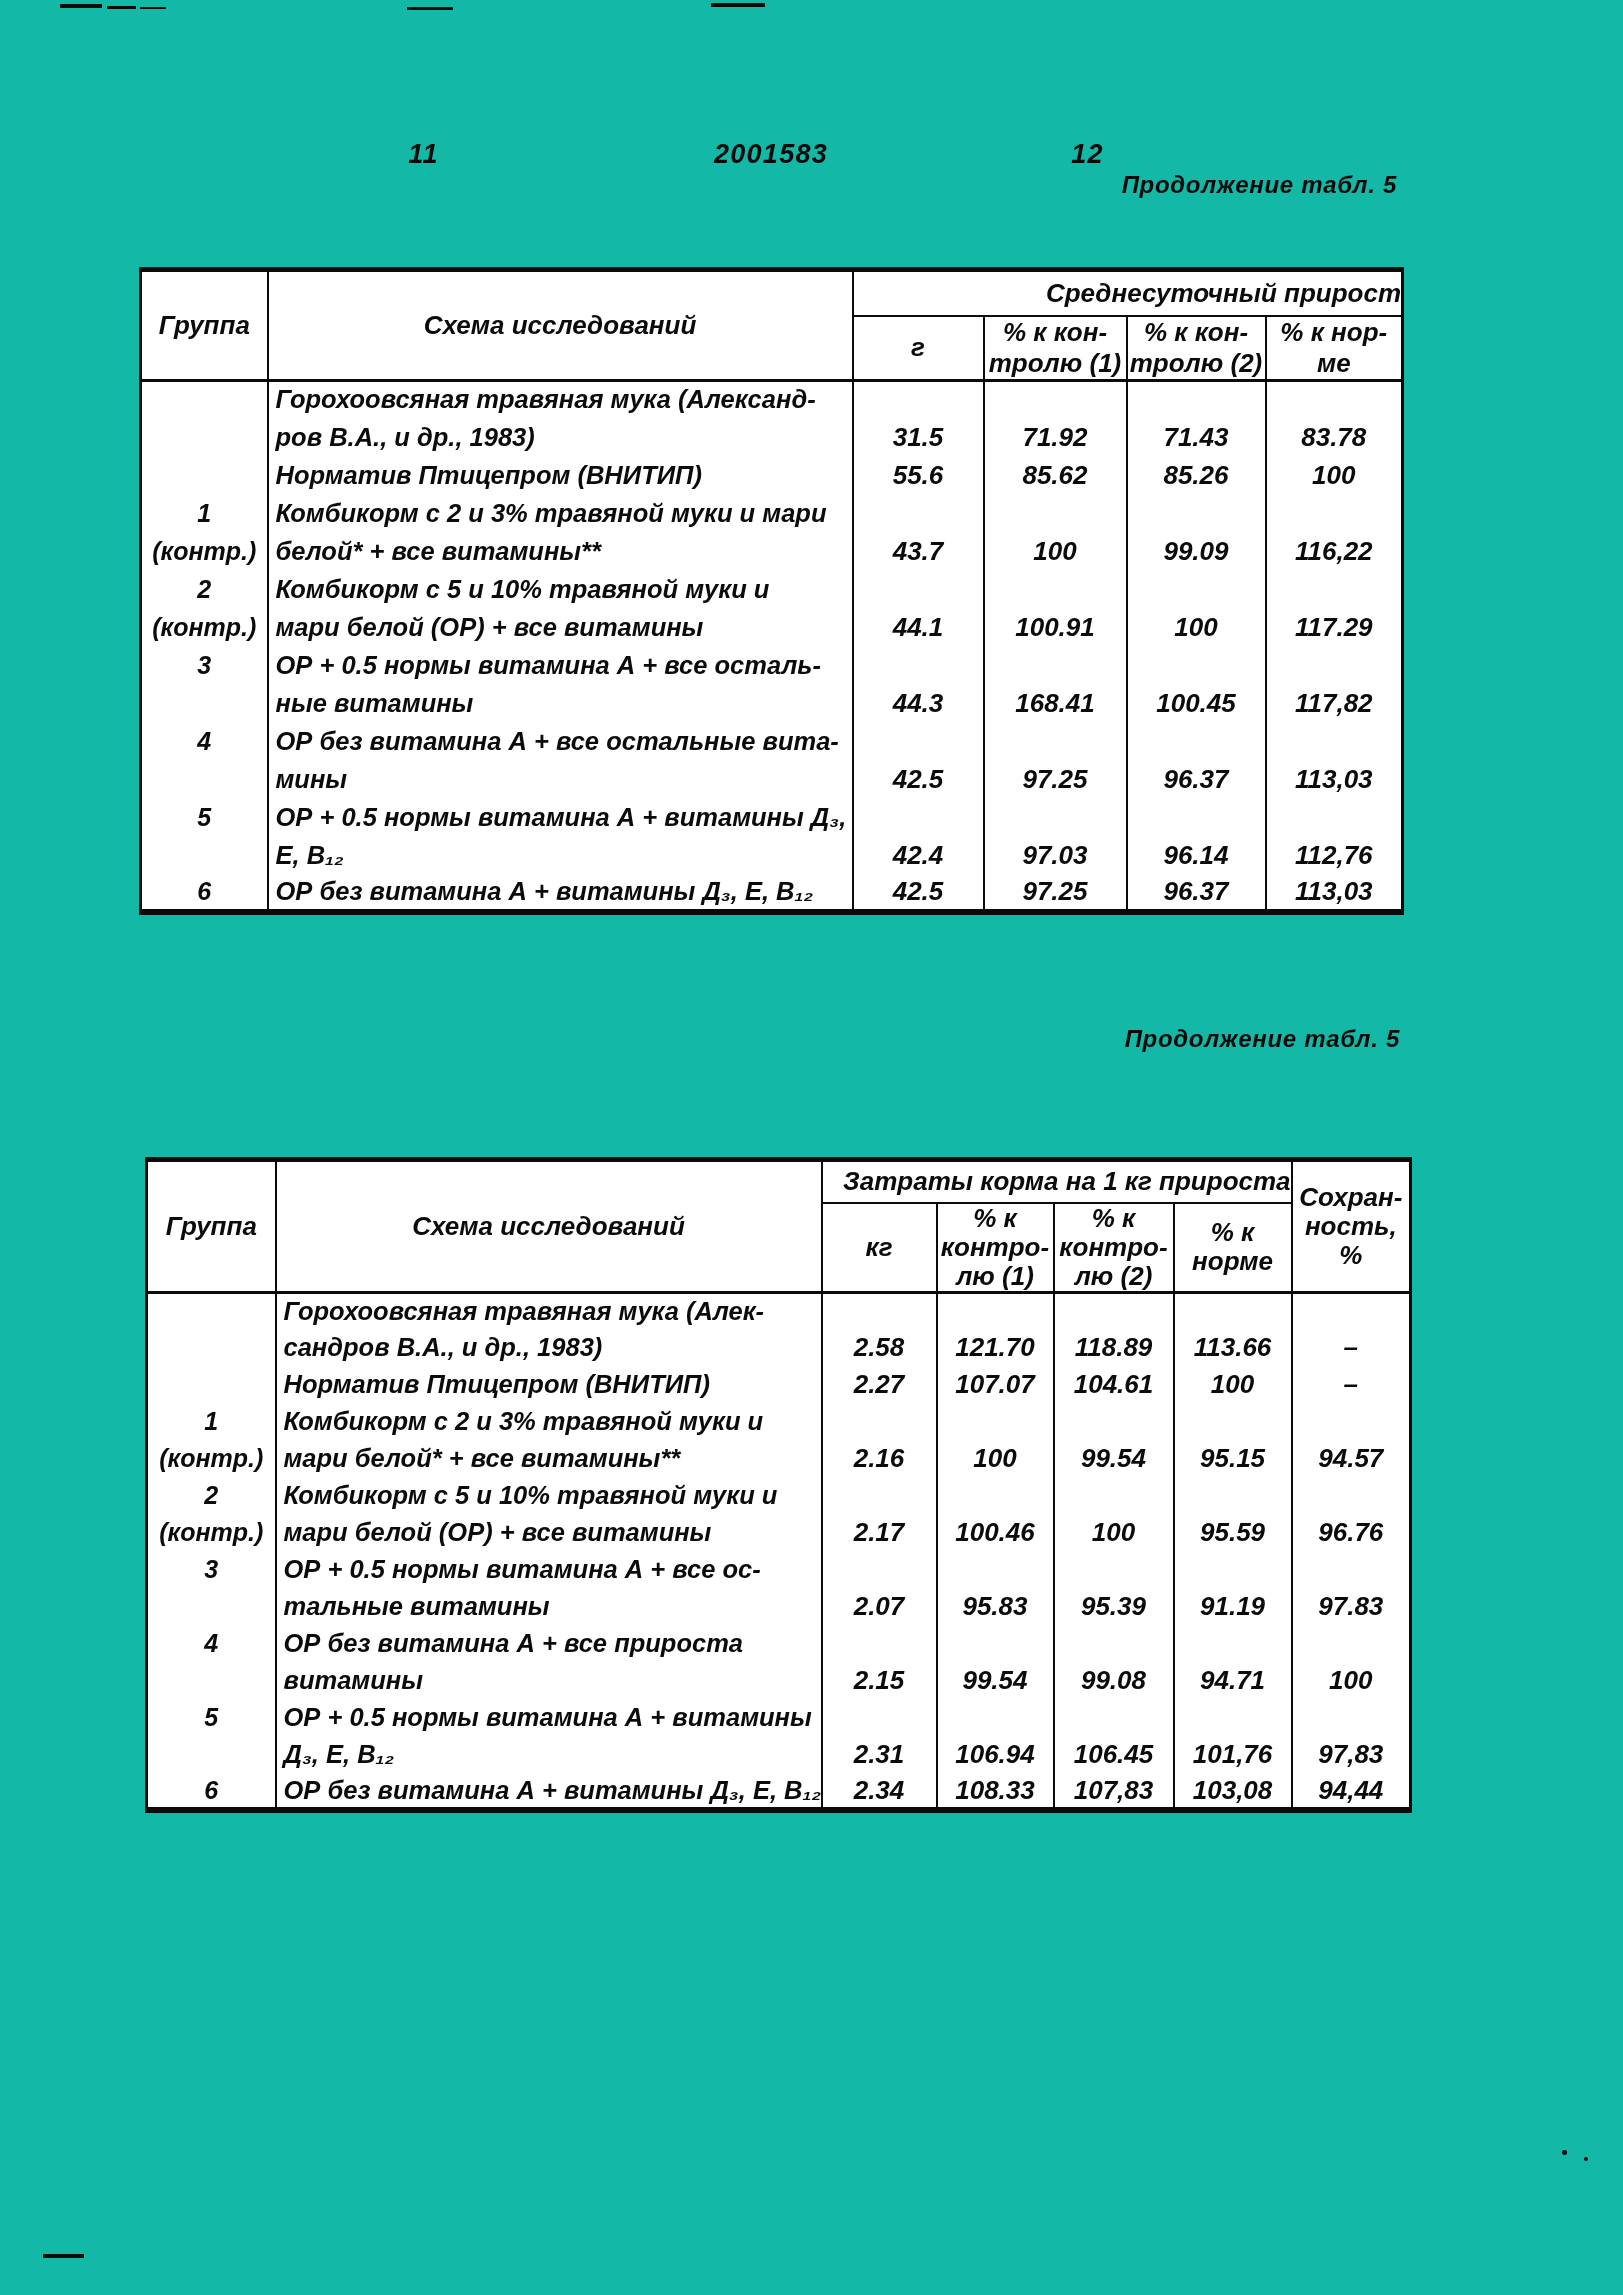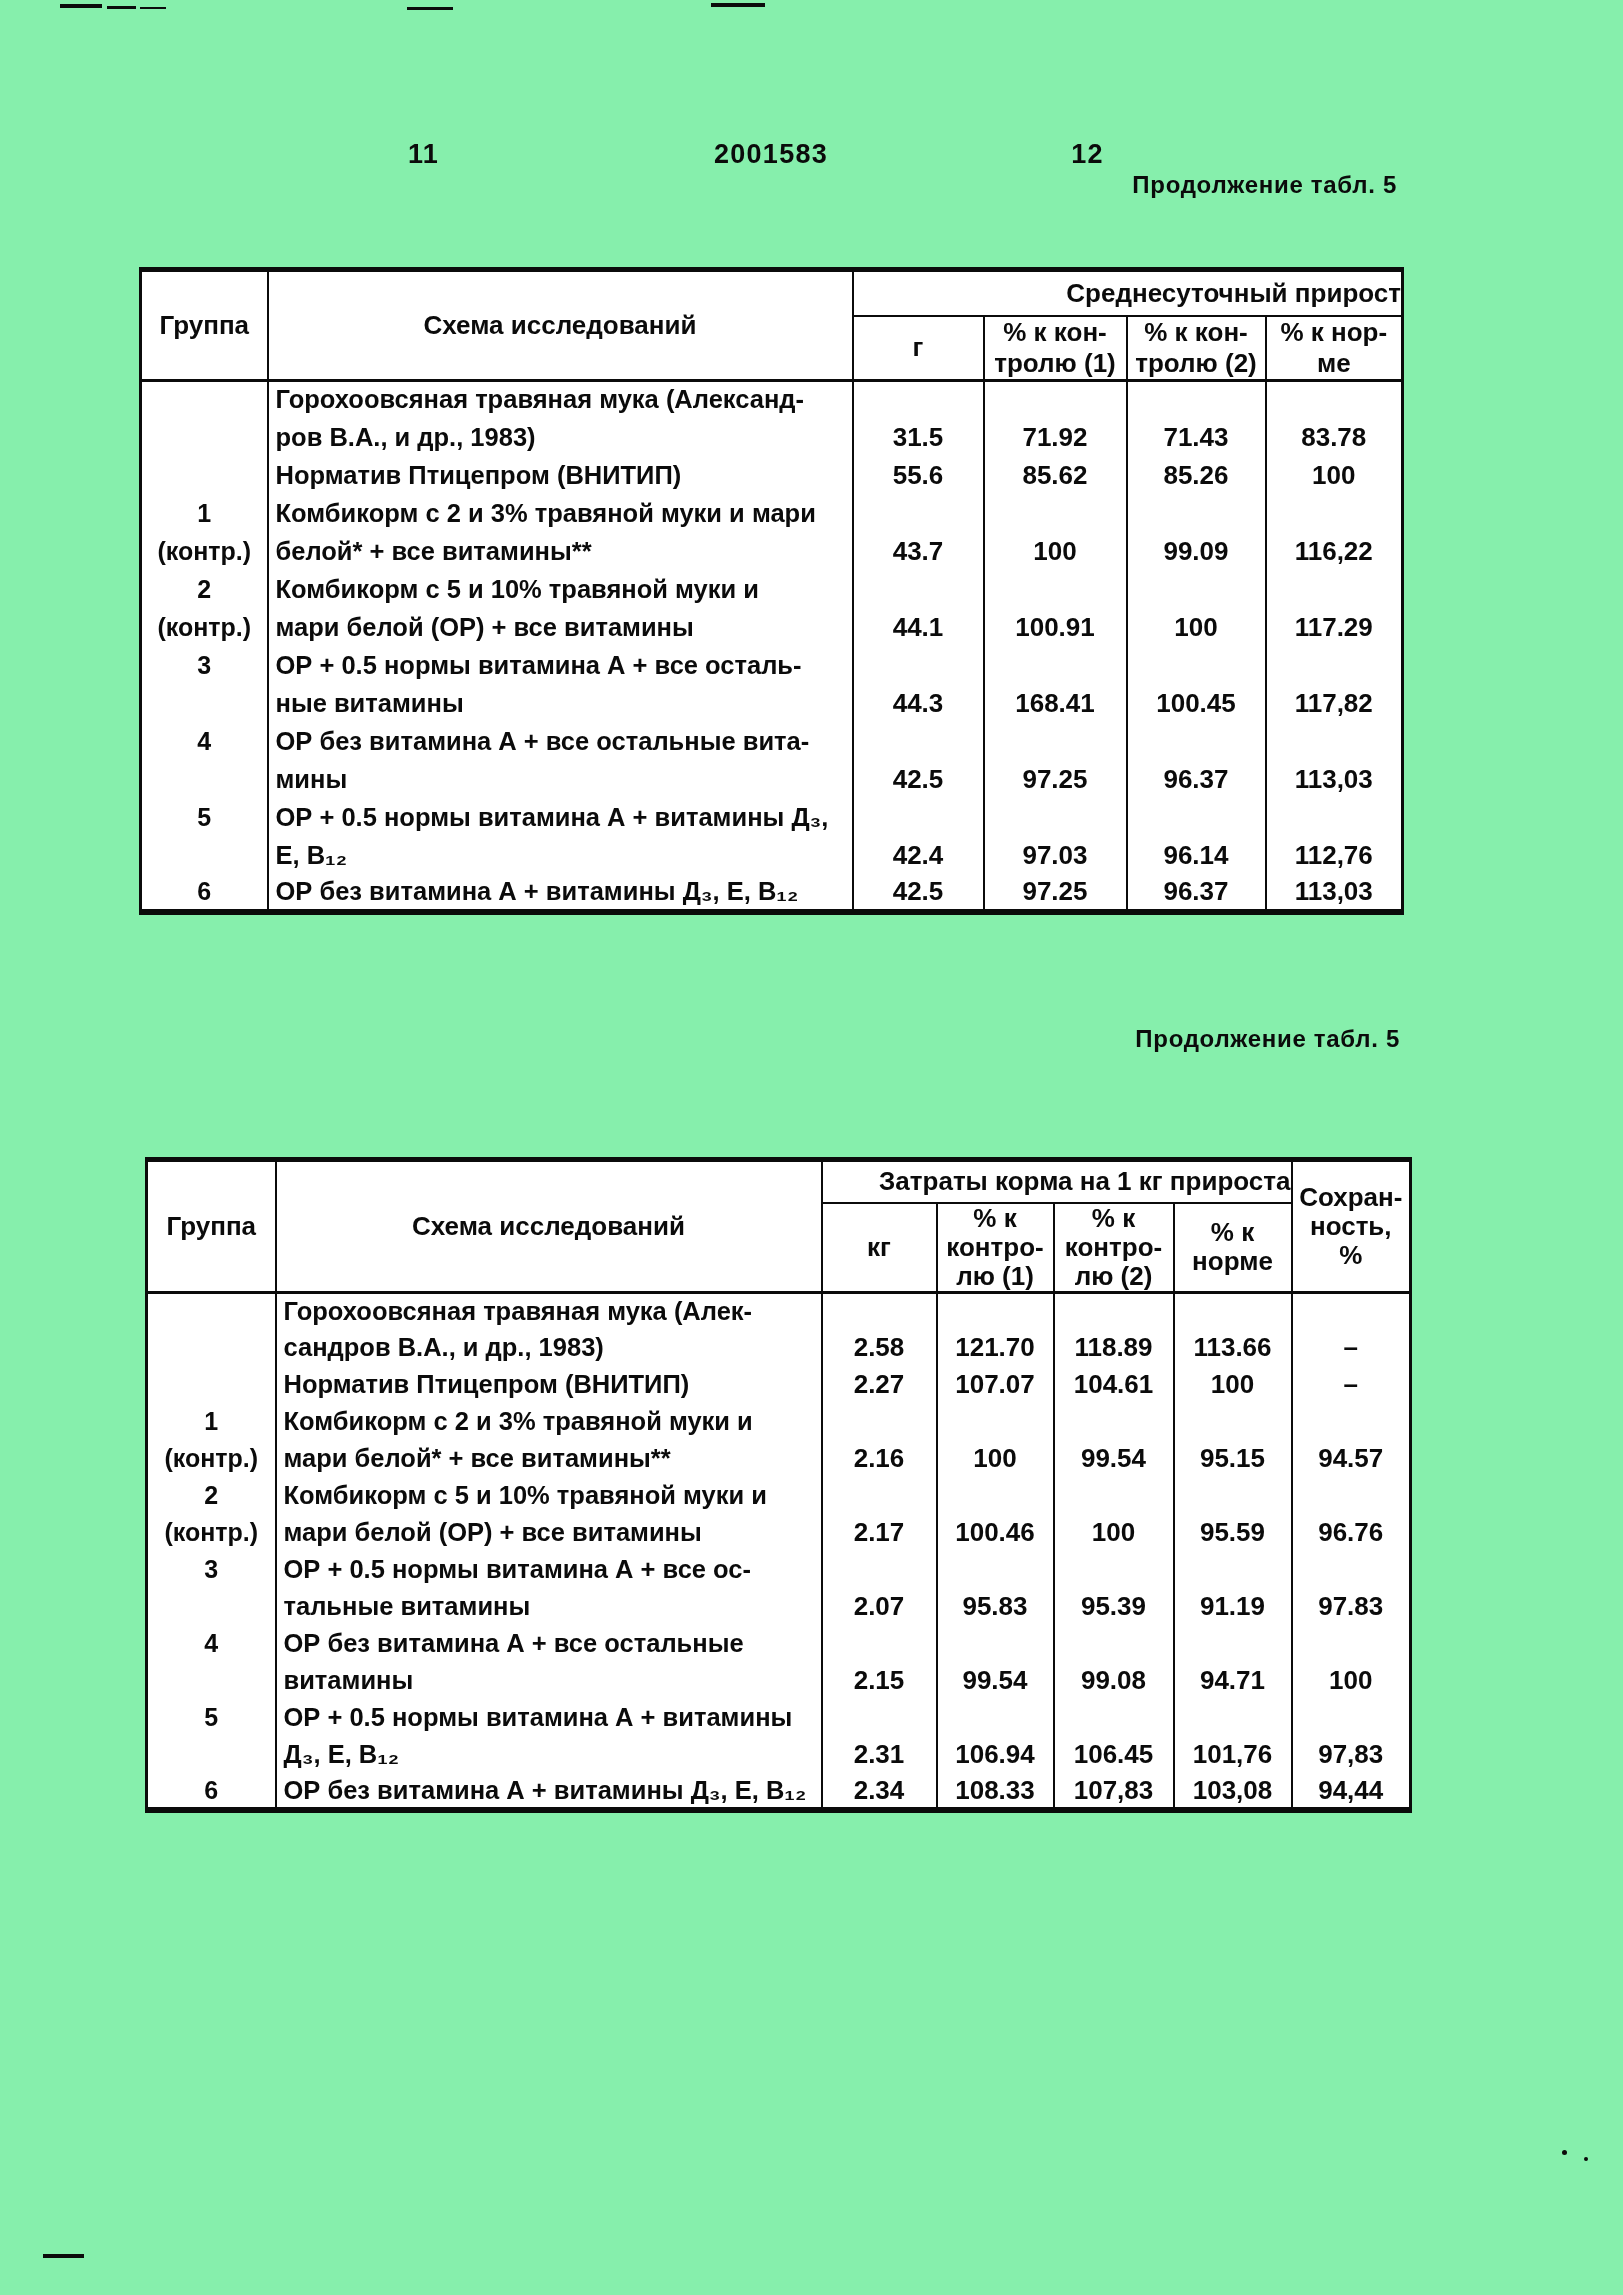--- a/index.html
+++ b/index.html
@@ -1,19 +1,19 @@
 <!DOCTYPE html>
 <html style="font-size:10.5px"><head>
 <meta charset="utf-8">
 <style>
   html,body { margin:0; padding:0; background:#e8e8e8; }
   .page {
     position:relative; width:1623px; height:2295px; margin:0 auto;
-    background:#86efac; color:#0b0b0b; overflow:hidden;
-    font-family:"Liberation Sans","DejaVu Sans",sans-serif; font-weight:700;
+    background:#14b8a6; color:#0b0b0b; overflow:hidden;
+    font-family:"Liberation Sans","DejaVu Sans",sans-serif; font-weight:700;font-style:italic;
   }
   .artifact { position:absolute; background:#0b0b0b; }
   .pagehead-num { position:absolute; top:139px; font-size:27px; letter-spacing:1.3px; text-align:center; }
   .num-left  { left:391px;  width:65px; }
   .num-mid   { left:699px; width:144px; }
   .num-right { left:1055px; width:65px; }
   .caption { position:absolute; font-size:24px; letter-spacing:0.7px; white-space:nowrap; }
   .caption1 { top:171px;  right:226px; }
   .caption2 { top:1025px; right:223px; }
 
@@ -313,21 +313,21 @@
           <td class="c-group"></td>
           <td class="c-scheme">тальные витамины</td>
           <td class="c-val">2.07</td>
           <td class="c-val">95.83</td>
           <td class="c-val">95.39</td>
           <td class="c-val">91.19</td>
           <td class="c-val">97.83</td>
         </tr>
         <tr>
           <td class="c-group">4</td>
-          <td class="c-scheme">ОР без витамина А + все остальные</td>
+          <td class="c-scheme">ОР без витамина А + все прироста</td>
           <td class="c-val"></td>
           <td class="c-val"></td>
           <td class="c-val"></td>
           <td class="c-val"></td>
           <td class="c-val"></td>
         </tr>
         <tr>
           <td class="c-group"></td>
           <td class="c-scheme">витамины</td>
           <td class="c-val">2.15</td>

